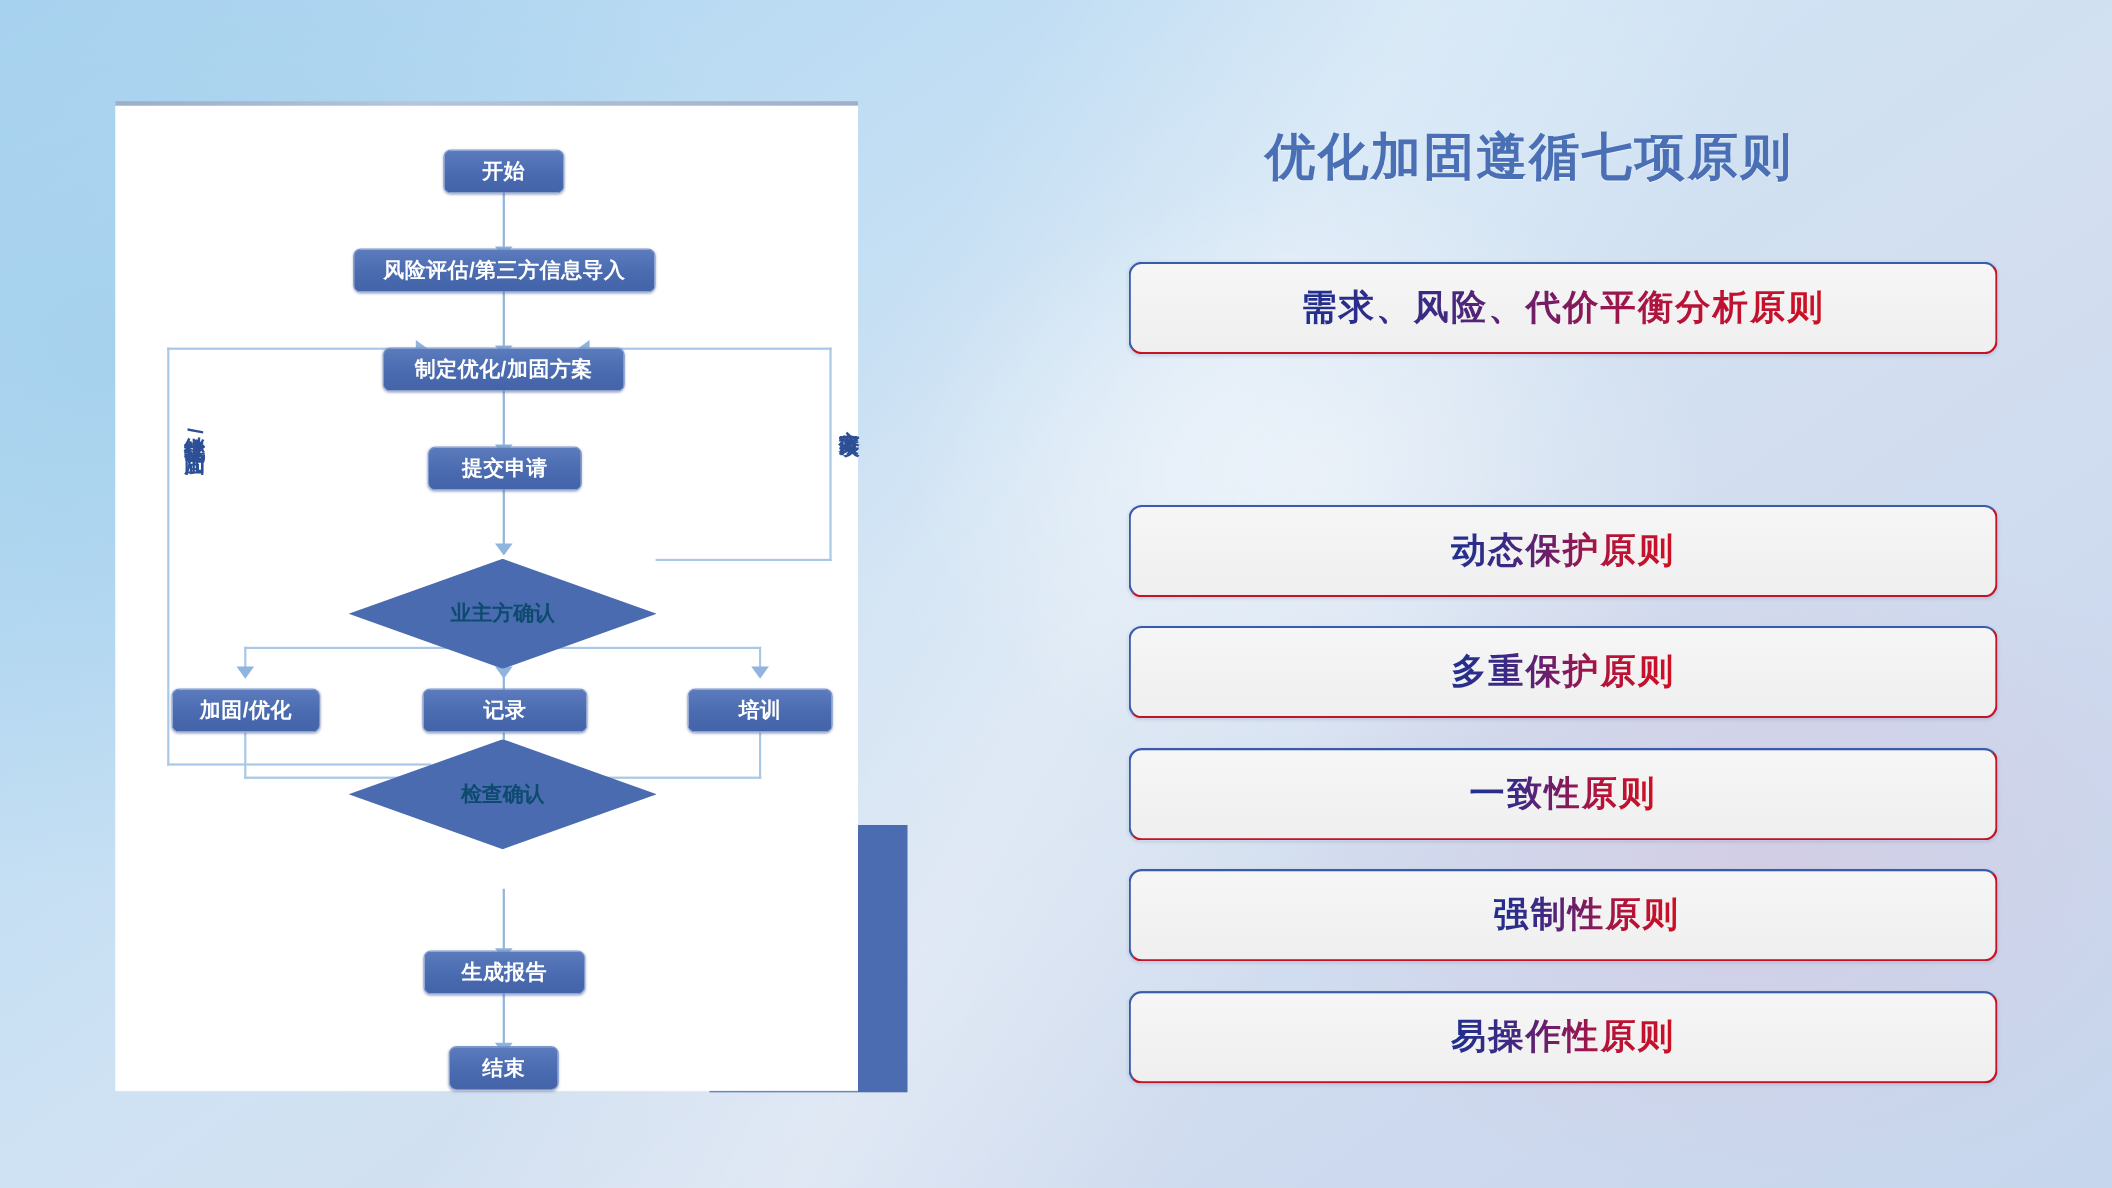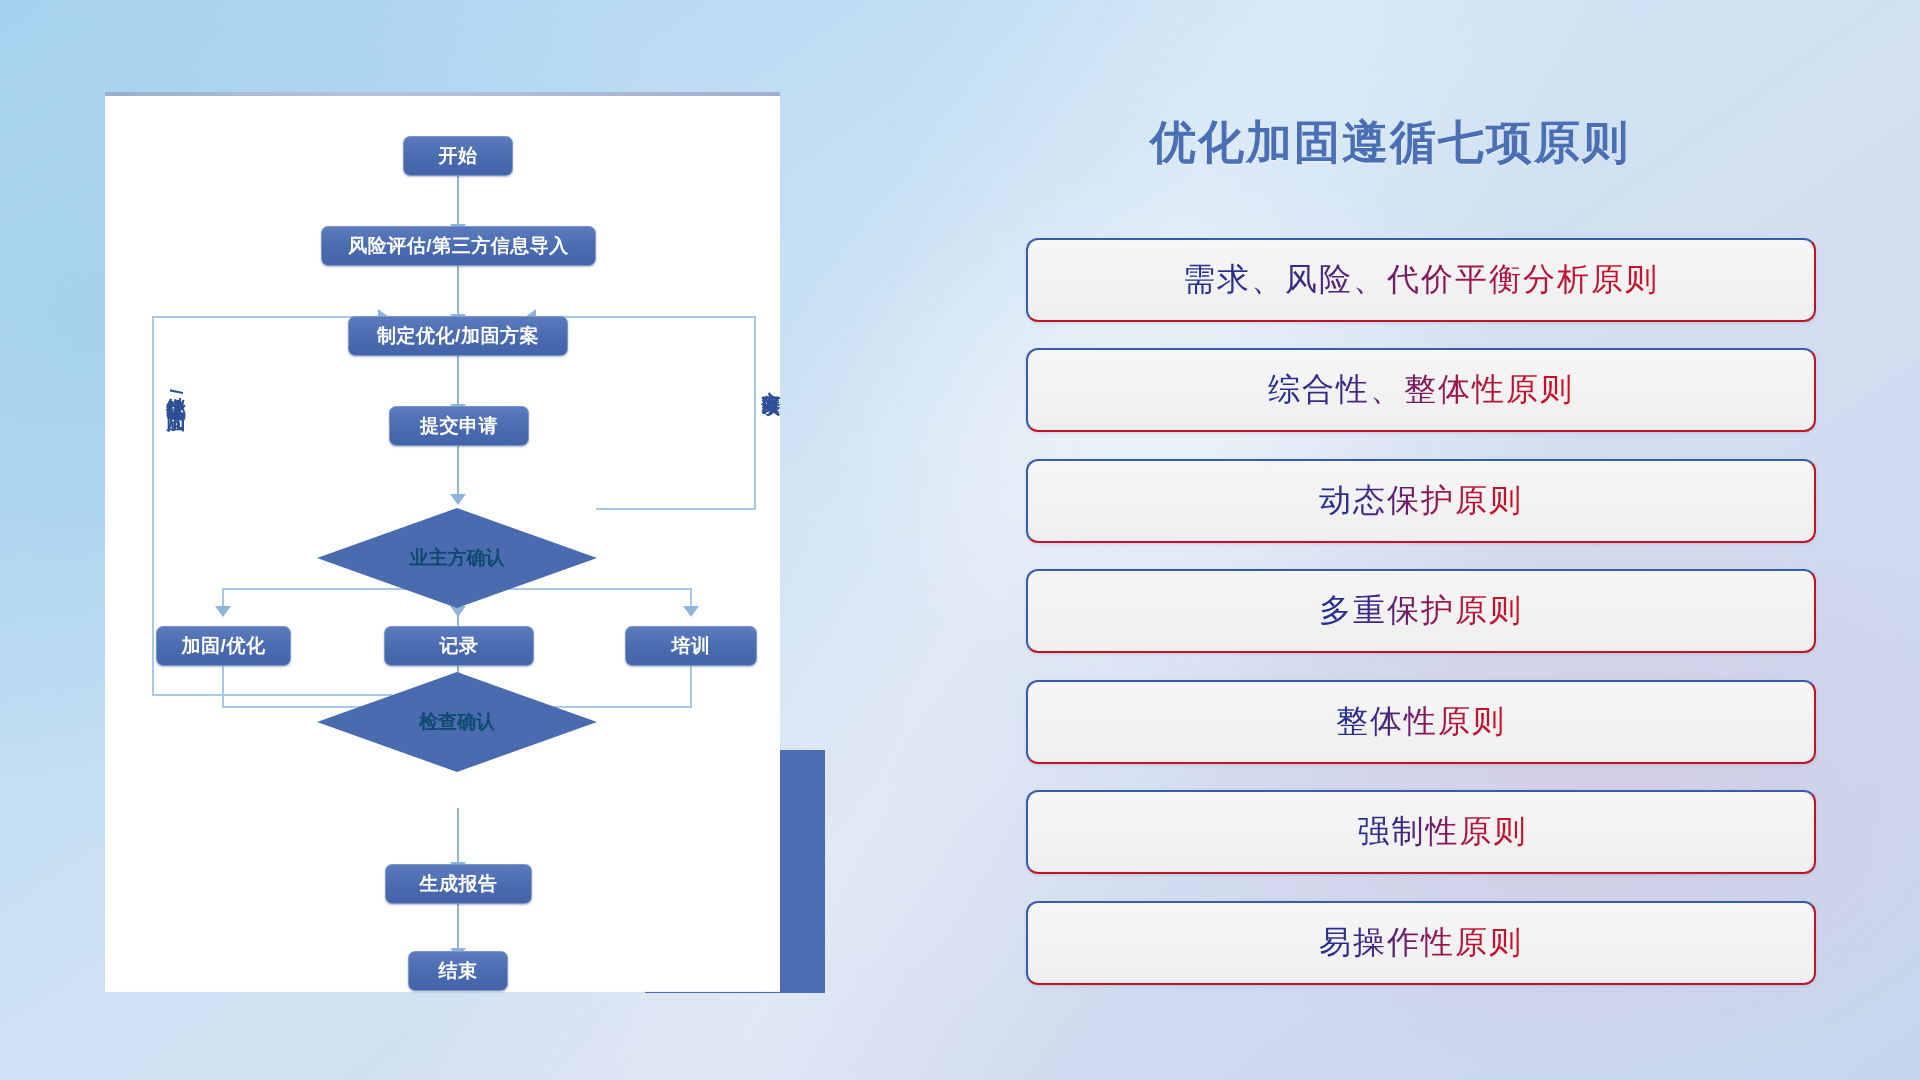--- a/index.html
+++ b/index.html
@@ -112,21 +112,21 @@
     border-radius:12px;
     display:flex;align-items:center;justify-content:center;
     box-sizing:border-box;
     border-top:2px solid #3a5ba8;
     border-left:2px solid #3a5ba8;
     border-right:2px solid #c41326;
     border-bottom:2px solid #c41326;
     box-shadow:0 1px 3px rgba(90,110,150,.22);
   }
   .pcard .ptext{
-    font-size:32px;font-weight:400;letter-spacing:2px;white-space:nowrap;
+    font-size:32px;font-weight:700;letter-spacing:2px;white-space:nowrap;
     background:linear-gradient(90deg,#20308f 0%,#3a2a85 24%,#7a1b63 48%,#b4133a 70%,#cf0f23 100%);
     -webkit-background-clip:text;background-clip:text;
     -webkit-text-fill-color:transparent;color:#8a1a54;
   }
 </style>
 </head>
 <body>
 
 <div id="bg">
   <div id="bg-sheen"></div>
@@ -232,34 +232,31 @@
 </div>
 
 <div id="right-pane">
 
   <div id="right-title">优化加固遵循七项原则</div>
 
   <div class="pcard" style="top:238px;">
     <span class="ptext">需求、风险、代价平衡分析原则</span>
   </div>
 
-  <div class="pcard" style="top:348px;">
-    <span class="ptext">综合性、整体性原则</span>
-  </div>
 
   <div class="pcard" style="top:459px;">
     <span class="ptext">动态保护原则</span>
   </div>
 
   <div class="pcard" style="top:569px;">
     <span class="ptext">多重保护原则</span>
   </div>
 
   <div class="pcard" style="top:680px;">
-    <span class="ptext">整体性原则</span>
+    <span class="ptext">一致性原则</span>
   </div>
 
   <div class="pcard" style="top:790px;padding-left:43px;">
     <span class="ptext">强制性原则</span>
   </div>
 
   <div class="pcard" style="top:901px;">
     <span class="ptext">易操作性原则</span>
   </div>
 

